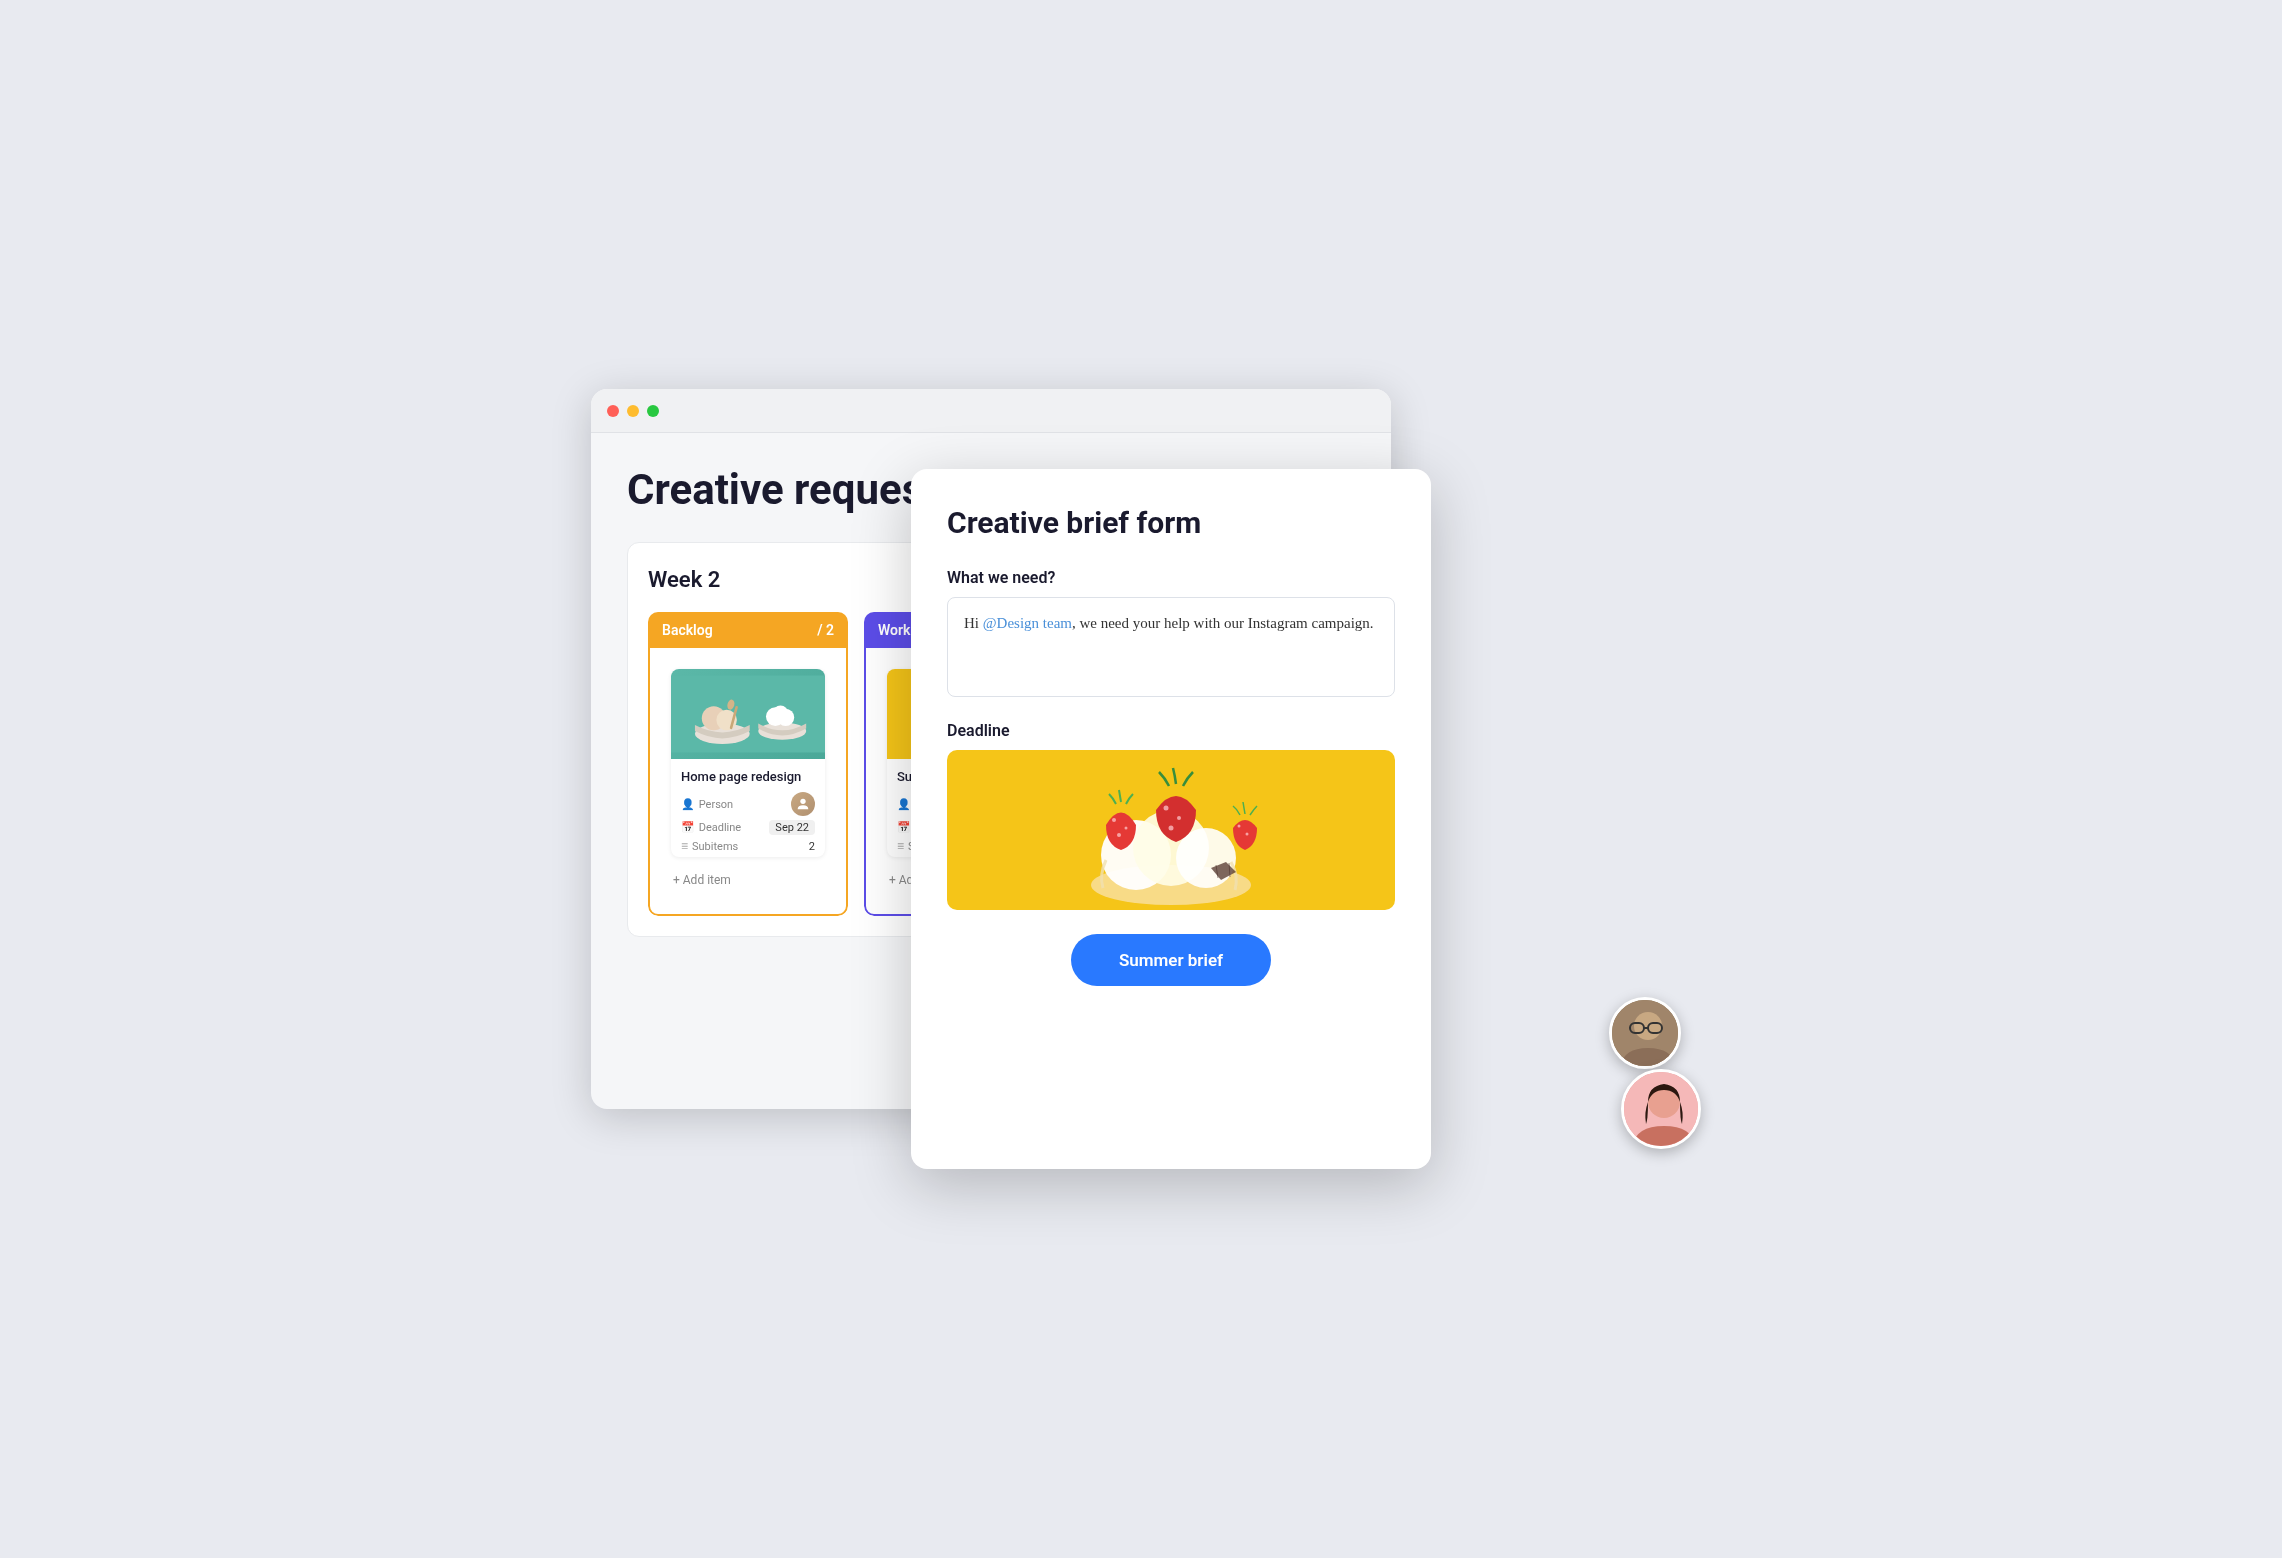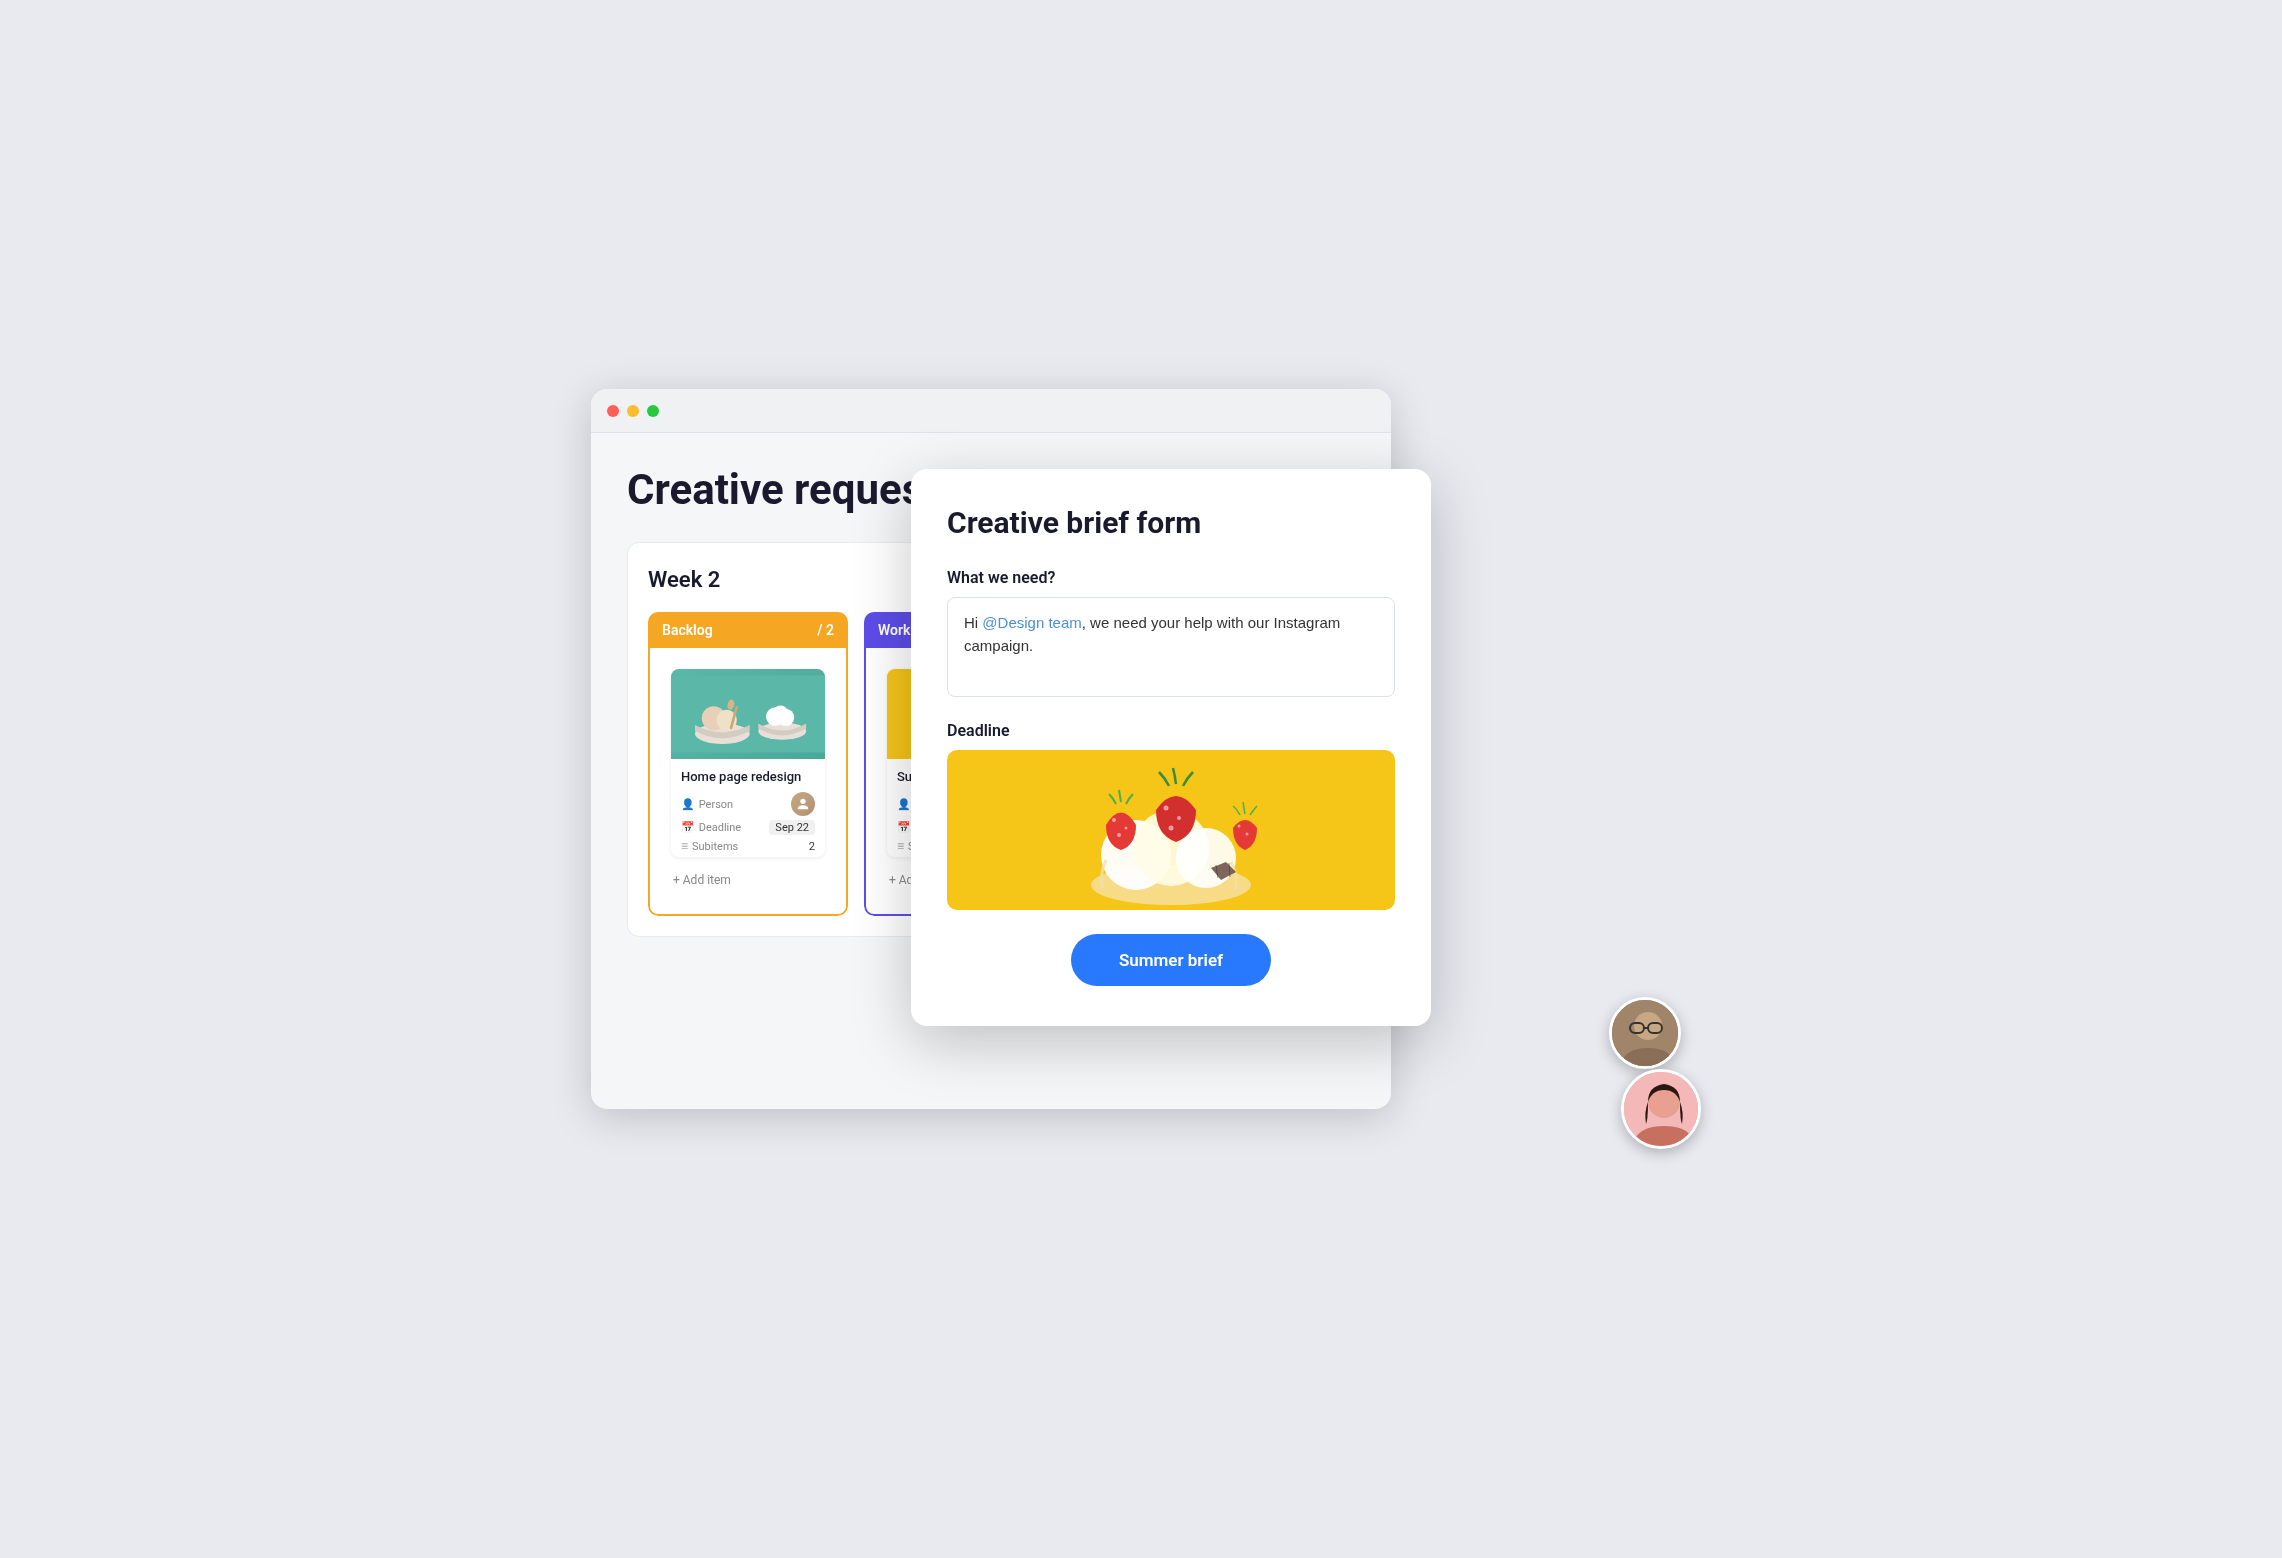--- a/index.html
+++ b/index.html
@@ -249,21 +249,21 @@
       gap: 3px;
       margin-bottom: 3px;
     }
 
     
     .window-front {
       position: absolute;
       top: 80px;
       left: 320px;
       width: 520px;
-      height: 557px;
+      height: 700px;
       background: white;
       border-radius: 16px;
       box-shadow: 0 16px 60px rgba(0,0,0,0.22);
       padding: 36px 36px 32px;
       overflow-y: auto;
     }
 
     .form-title {
       font-size: 30px;
       font-weight: 700;
@@ -294,21 +294,21 @@
     }
 
     .field-textarea {
       width: 100%;
       padding: 14px 16px;
       border: 1.5px solid #dde1e8;
       border-radius: 8px;
       font-size: 15px;
       color: #333;
       outline: none;
-      font-family: Liberation Sans, sans-serif;
+      font-family: Liberation Serif, serif;
       resize: none;
       height: 100px;
       line-height: 1.5;
     }
 
     .mention {
       color: #4a90d9;
       font-weight: 500;
     }
 

